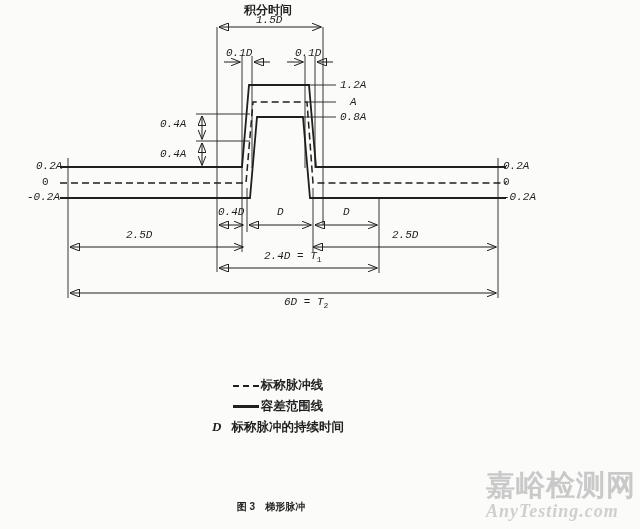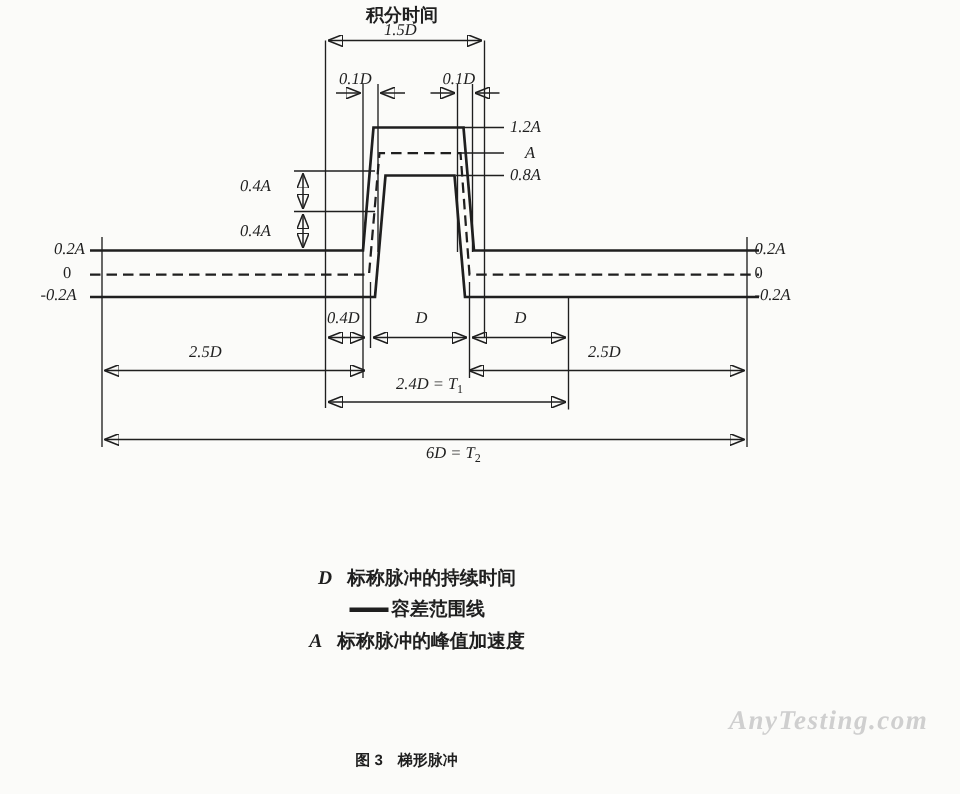--- a/index.html
+++ b/index.html
@@ -10,21 +10,21 @@
     color:#1f1f1f;
   }
   #stage{position:absolute;inset:0;}
   svg{position:absolute;left:0;top:0;}
   svg line, svg path{stroke:#1f1f1f;fill:none;}
   .ext{stroke-width:0.9;}
   .dimline{stroke-width:1;}
   .tol{stroke-width:1.8;}
   .nom{stroke-width:1.5;stroke-dasharray:7 4;}
   .lbl{position:absolute;font-size:11px;line-height:12px;white-space:nowrap;
-       font-family:Liberation Serif, serif;}
+       font-family:Liberation Mono, monospace;}
   .var{font-style:italic;}
   .cjk{font-family:"Liberation Sans", sans-serif;font-weight:bold;font-size:12px;}
   sub{font-size:8px;line-height:0;}
   .legend{position:absolute;left:0;top:377px;width:556px;text-align:center;}
   .legend-row{height:21px;font-size:12.5px;font-weight:600;white-space:nowrap;}
   .legend-sym{font-family:"Liberation Serif", serif;font-style:italic;font-weight:bold;
               font-size:13px;margin-right:10px;}
   .sample{display:inline-block;width:26px;vertical-align:middle;margin-right:2px;
           border-top-color:#1f1f1f;}
   .sample.dashed{border-top:2px dashed #1f1f1f;}
@@ -113,29 +113,30 @@
   <div class="lbl var" style="left:277px;top:206px;">D</div>
   <div class="lbl var" style="left:343px;top:206px;">D</div>
   <div class="lbl var" style="left:126px;top:229px;">2.5D</div>
   <div class="lbl var" style="left:392px;top:229px;">2.5D</div>
 
   <div class="lbl" style="left:264px;top:250px;"><span class="var">2.4D = T</span><sub>1</sub></div>
   <div class="lbl" style="left:284px;top:276px;margin-top:20px;"><span class="var">6D = T</span><sub>2</sub></div>
 
   <div class="legend">
     <div class="legend-row">
-      <span class="legend-sym">D</span><span>标称脉冲的持续时间</span>
+      <span class="sample dashed"></span><span>标称脉冲线</span>
     </div>
     <div class="legend-row">
       <span class="sample solid"></span><span>容差范围线</span>
     </div>
     <div class="legend-row">
-      <span class="legend-sym">A</span><span>标称脉冲的峰值加速度</span>
+      <span class="legend-sym">D</span><span>标称脉冲的持续时间</span>
     </div>
   </div>
 
   <div class="caption">图 3　梯形脉冲</div>
 
   <div class="watermark">
+    <div class="wm1">嘉峪检测网</div>
     <div class="wm2">AnyTesting.com</div>
   </div>
 
 </div>
 
 </body></html>

